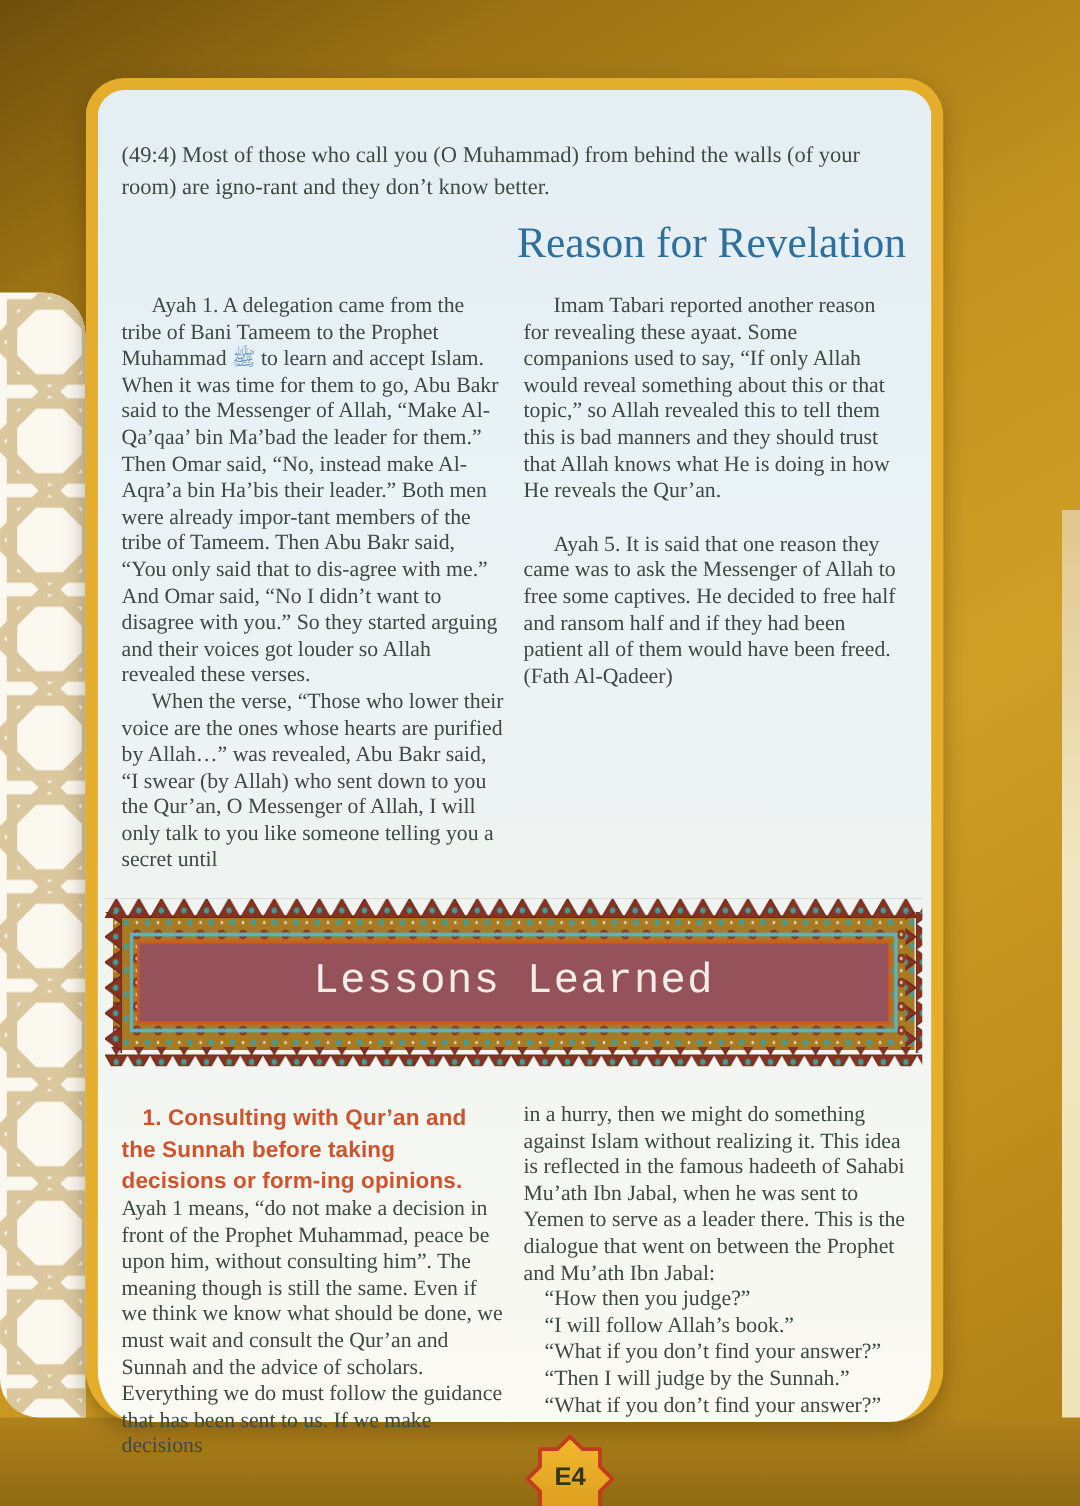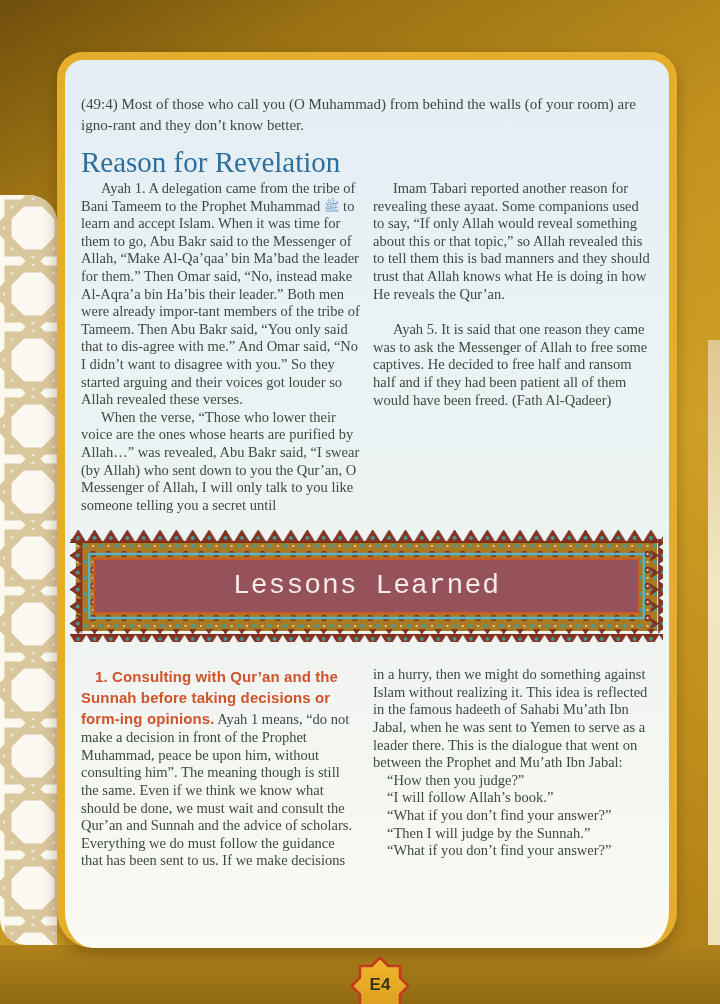--- a/index.html
+++ b/index.html
@@ -16,34 +16,34 @@
   .right-sliver{
     position:absolute;right:0;top:340px;width:12px;height:605px;z-index:0;
     background:linear-gradient(180deg,#dfc78f,#f2e7c2 40%,#efe3ba);
   }
   .star-band{
     position:absolute;left:0;top:195px;width:57px;height:750px;z-index:1;
     background:#fbf8f0;border-radius:0 28px 0 26px;overflow:hidden;
   }
   
   .page{
-    position:absolute;left:57px;top:52px;width:620px;height:896px;z-index:2;
+    position:absolute;left:57px;top:52px;width:572px;height:896px;z-index:2;
     box-sizing:border-box;
     border:8px solid #e4ae2c;border-bottom:none;
     border-radius:26px 26px 36px 36px;
     background:linear-gradient(180deg,#e4eef3 0%,#e9f2f5 30%,#f0f4f1 65%,#fbfaf3 100%);
     box-shadow:0 6px 14px rgba(60,40,0,.35);
   }
   .page-inner{padding:34px 17px 0 16px;color:#3d4a42;}
   .verses p{margin:0;font-size:15px;line-height:20.5px;}
   .section-heading{
-    margin:10px 0 0;text-align:left;font-weight:400;
+    margin:10px 0 0;text-align:right;font-weight:400;
     color:#2e6f9e;font-size:29px;line-height:34px;font-family:"Liberation Serif",serif;
   }
-  .cols{display:flex;gap:13px;margin-top:1px;}
+  .cols{display:flex;gap:13px;margin-top:17px;}
   .col{width:50%;font-size:14.5px;line-height:17.6px;}
   .col p{margin:0;}
   .indent{text-indent:20px;}
   .space-before{margin-top:18px !important;}
   .pbuh{color:#5b8fc0;font-family:"DejaVu Sans",sans-serif;font-size:13px;}
   
   .banner{position:relative;margin:16px -11px 0 -11px;height:112px;}
   .banner svg{display:block;}
   .banner-title{
     position:absolute;inset:0;display:flex;align-items:center;justify-content:center;

